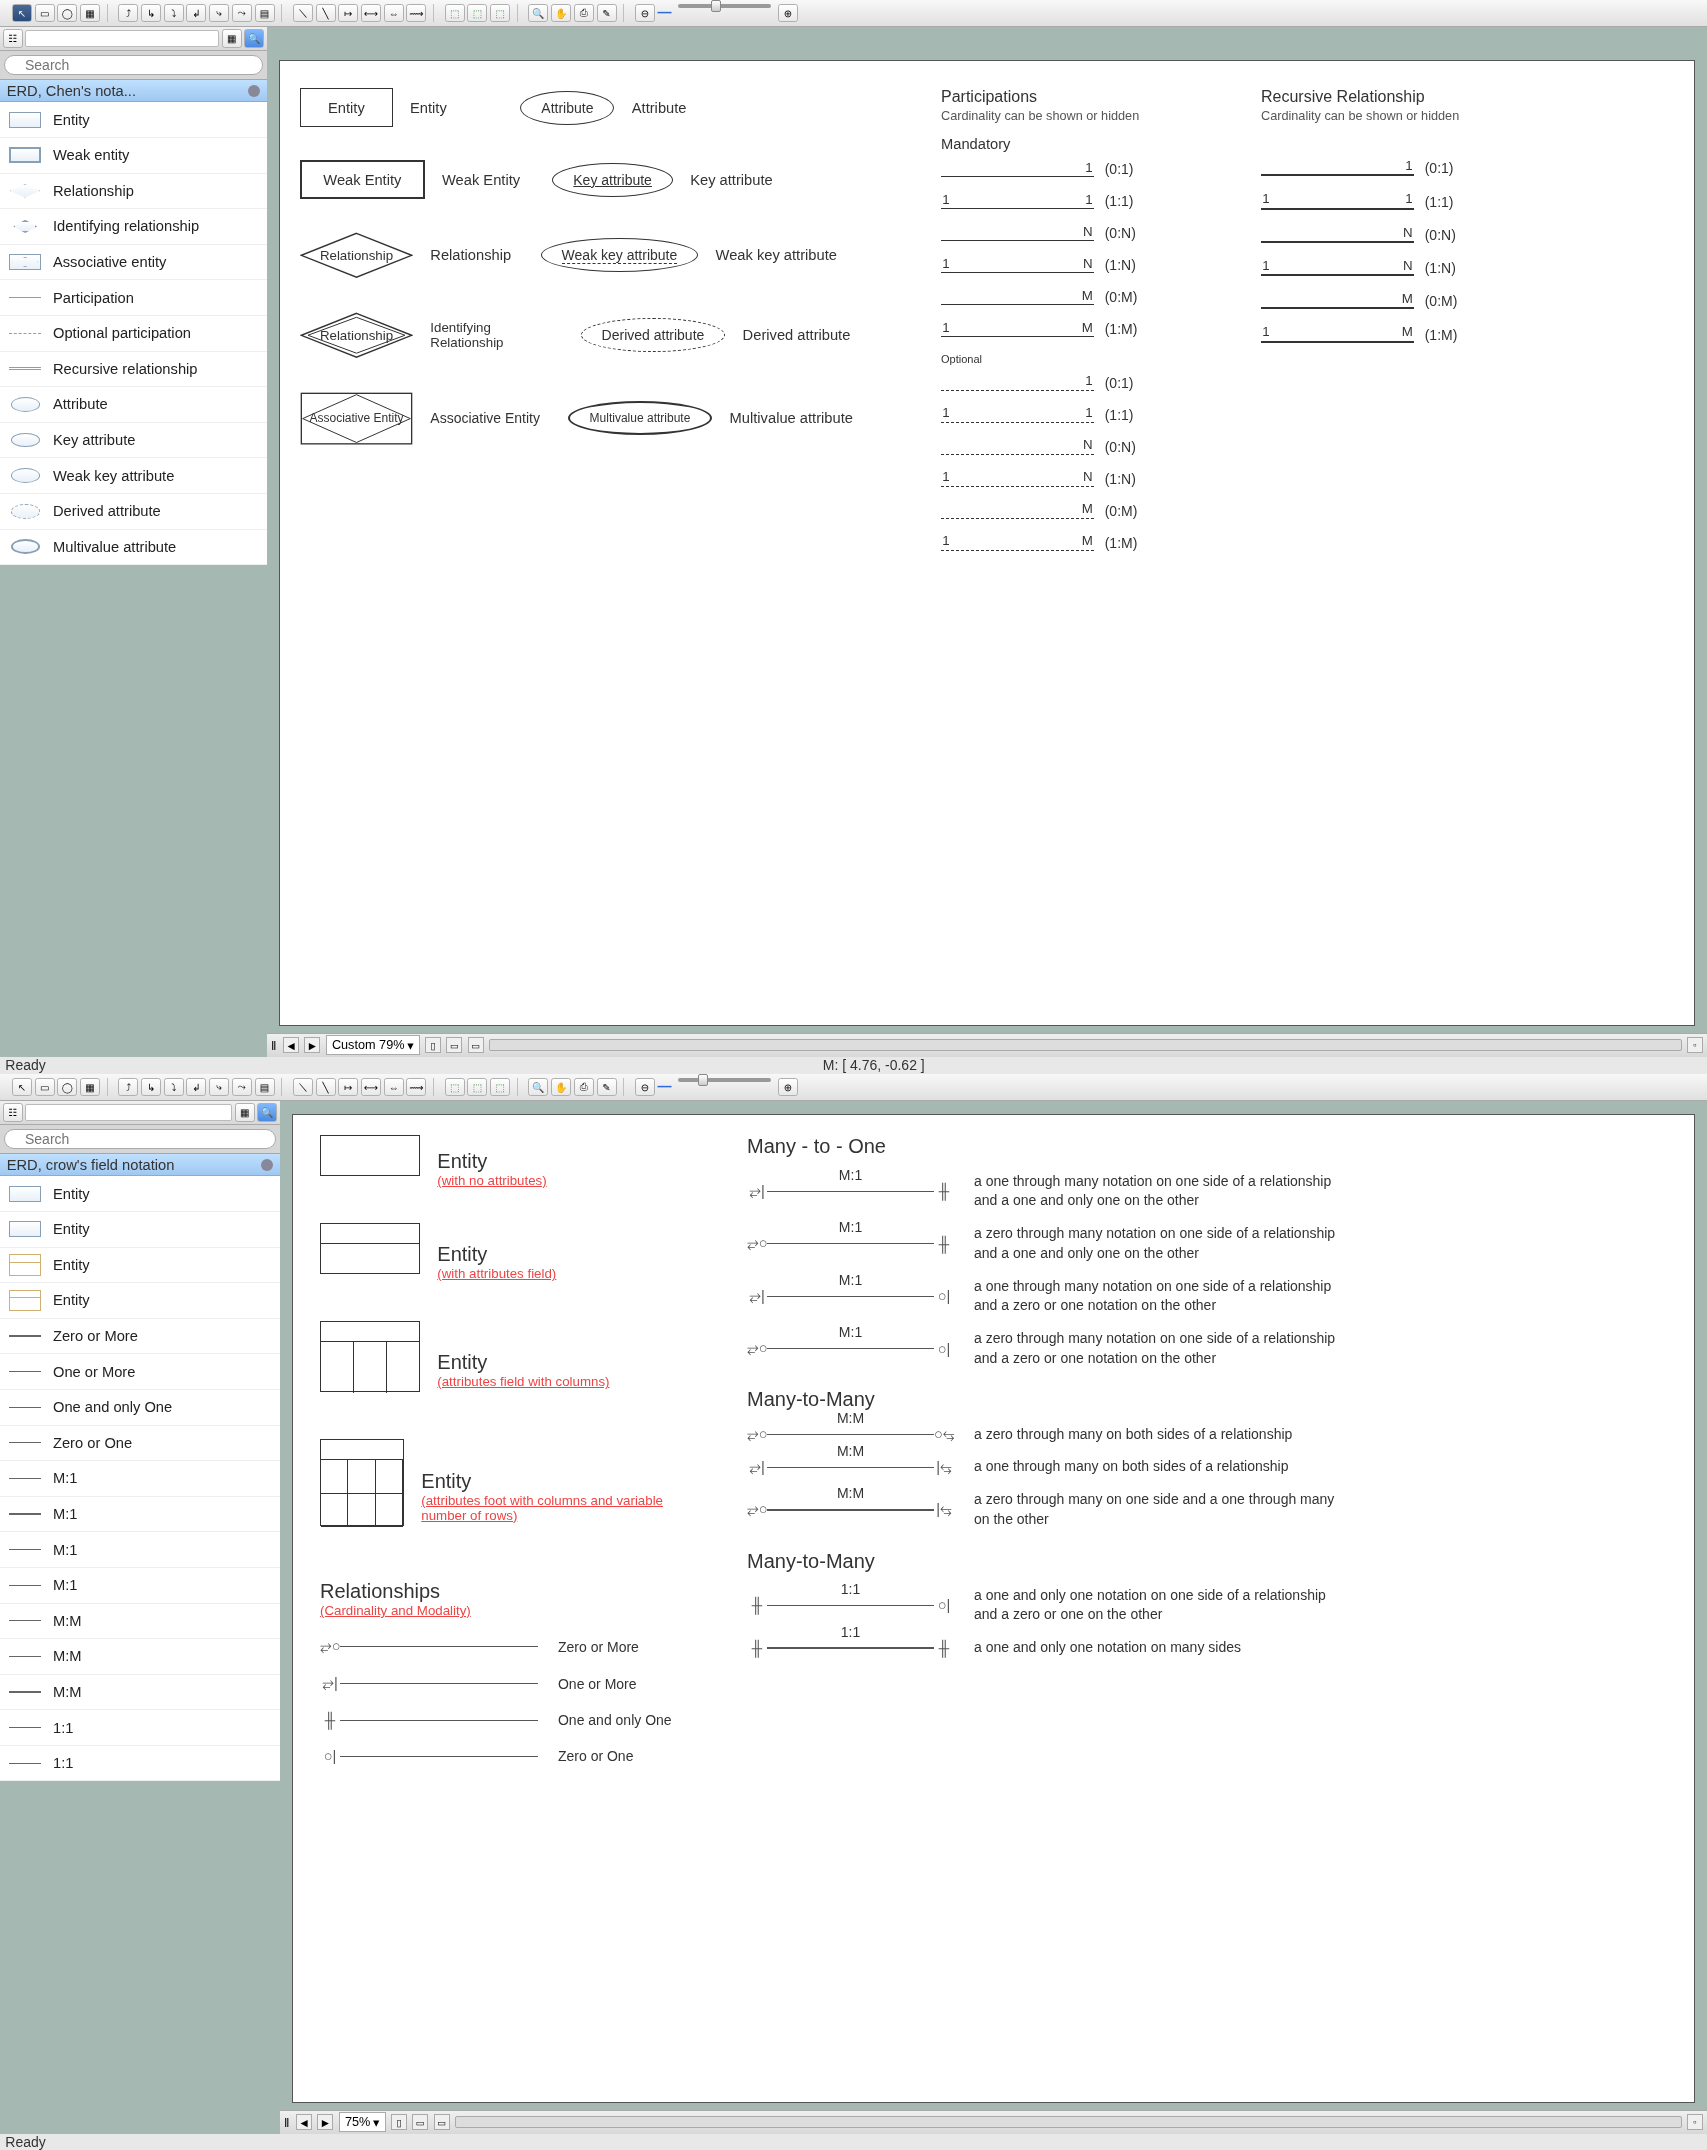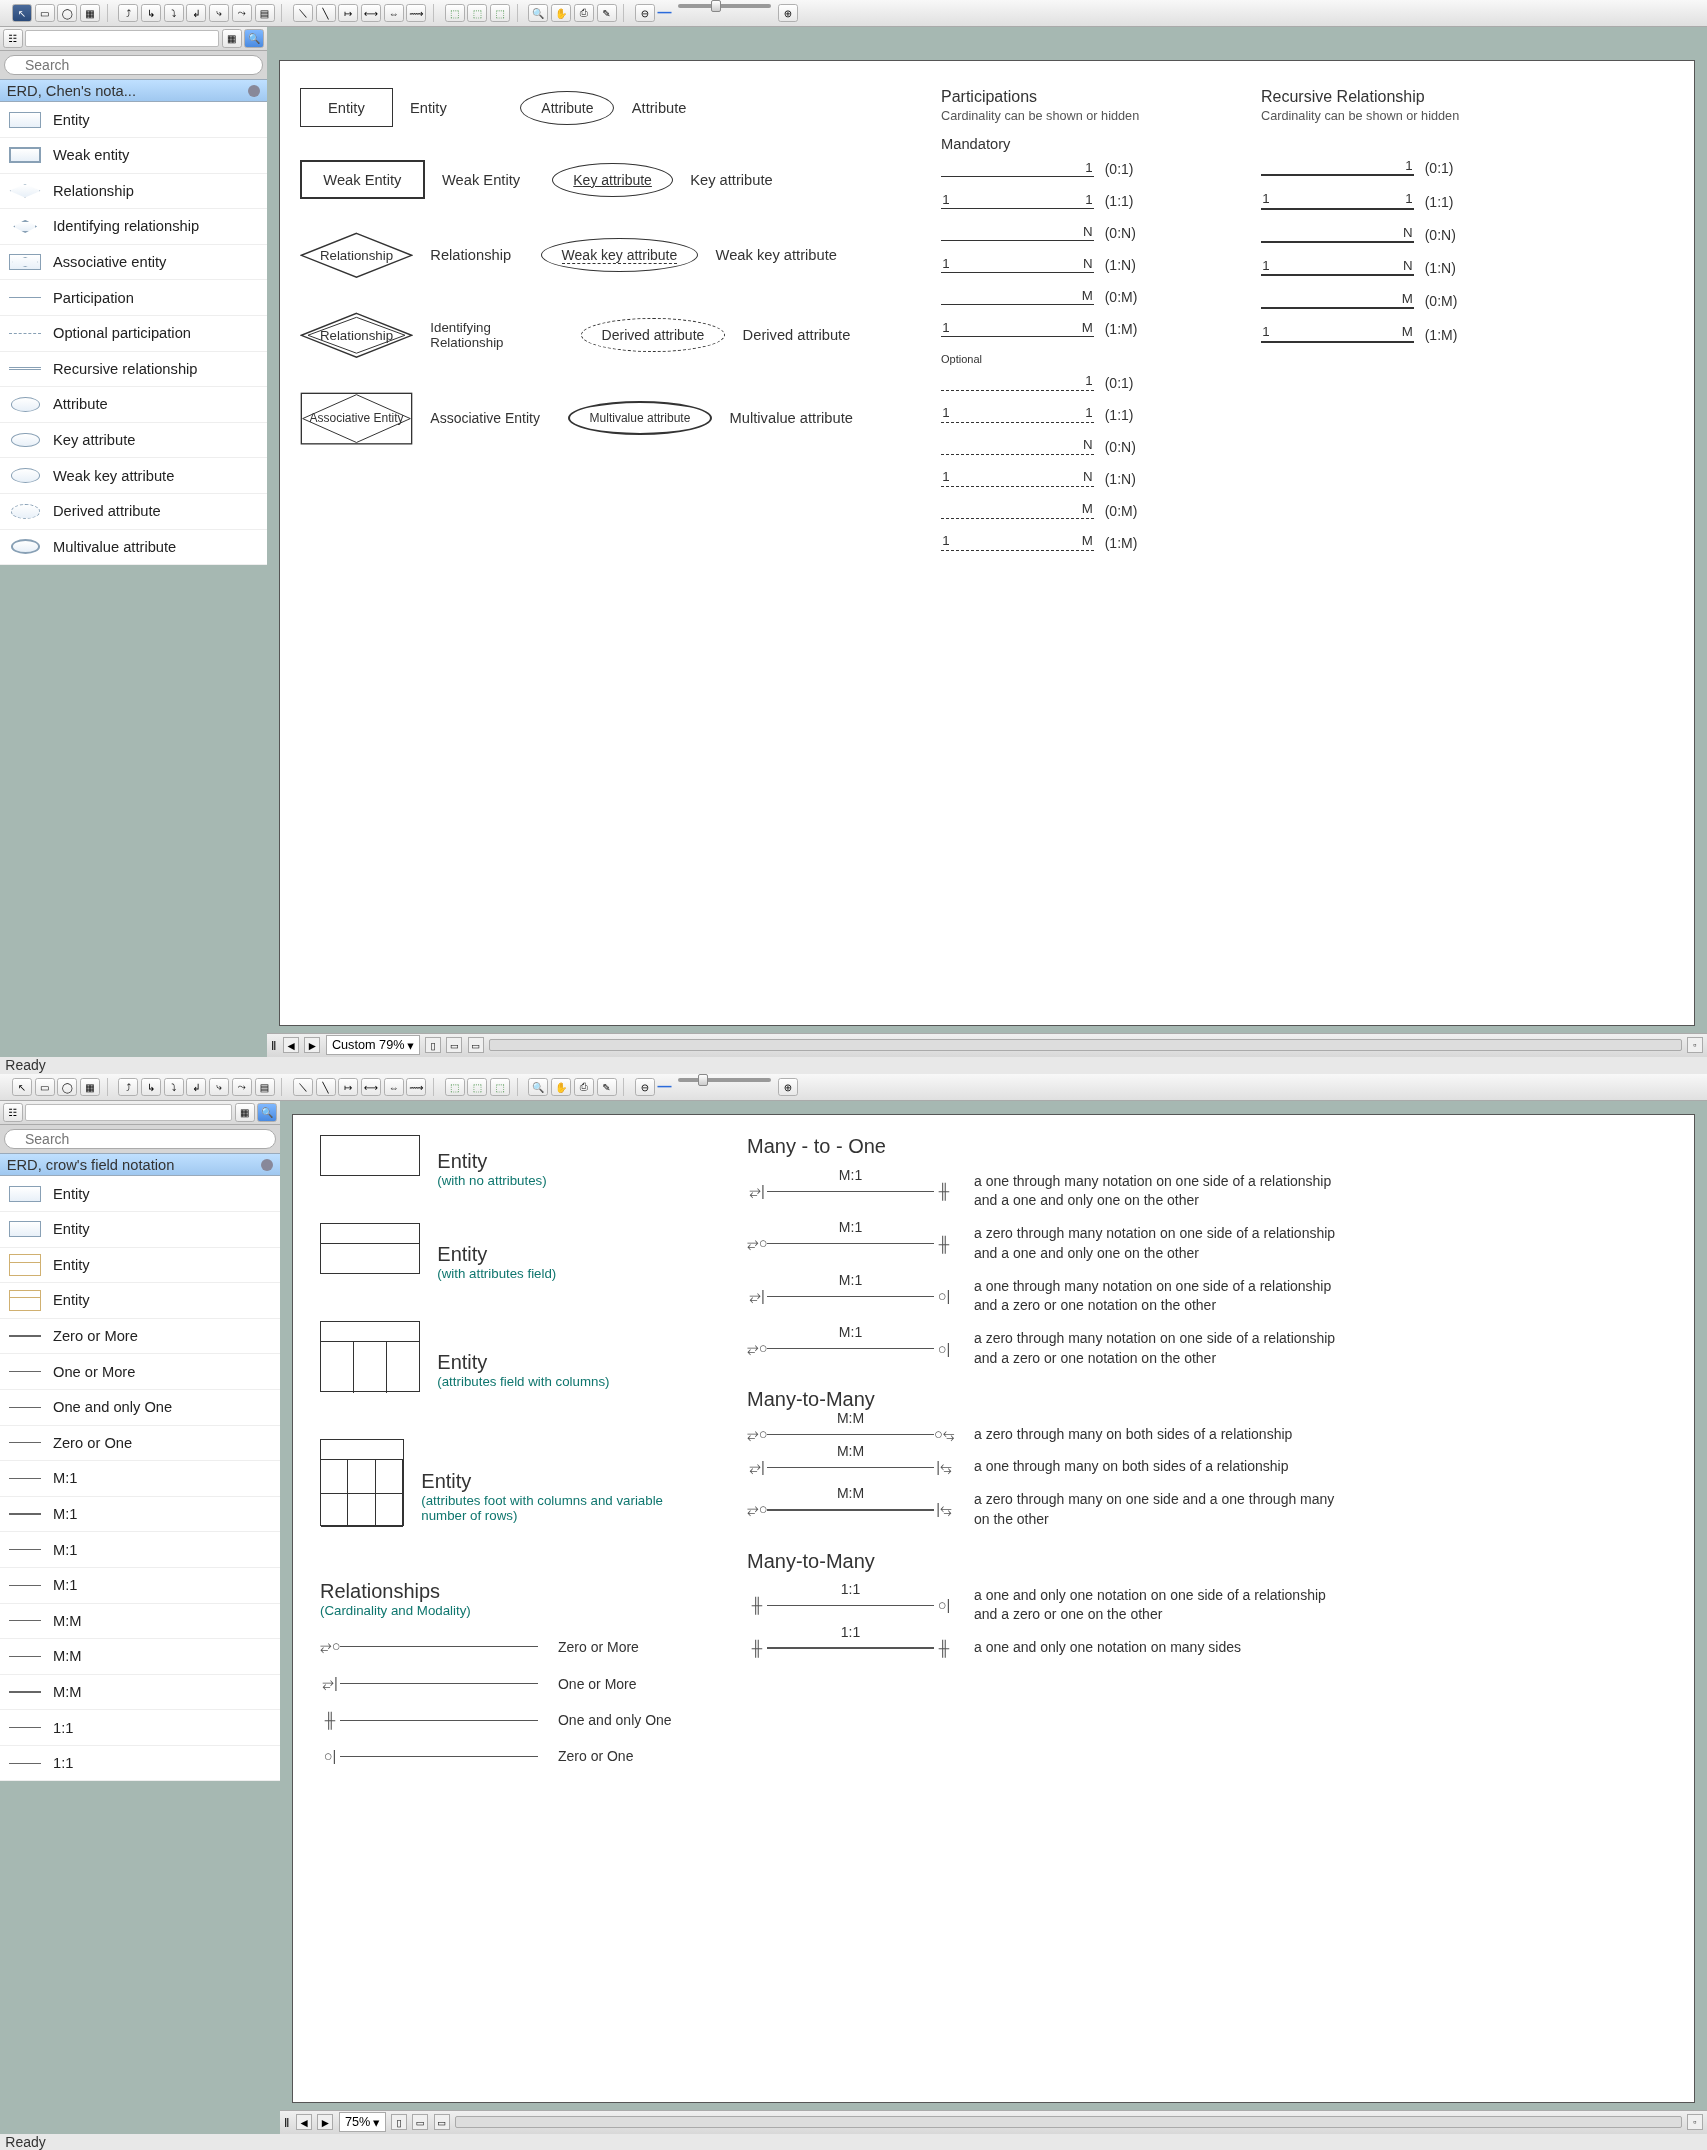--- a/index.html
+++ b/index.html
@@ -74,21 +74,21 @@
 .eb3 .hdr { height: 20px; border-bottom: 1.3px solid #333; }
 .eb3 .cols { height: 51px; display: flex; }
 .eb3 .cols div { flex: 1; border-right: 0.7px solid #333; }
 .eb3 .cols div:last-child { border-right: none; }
 .eb4 { width: 100px; height: 87px; }
 .eb4 .hdr { height: 20px; border-bottom: 1.3px solid #333; }
 .eb4 .grid { display: grid; grid-template-columns: 1fr 1fr 1fr; height: 67px; }
 .eb4 .grid div { border-right: 0.7px solid #333; border-bottom: 0.7px solid #333; }
 .ent-desc { margin-left: 17.3px; }
 .ent-title { font-size: 20px; }
-.ent-sub { font-size: 13.3px; color: #0f766e; }
+.ent-sub { font-size: 13.3px; color: #ef4444; text-decoration: underline; }
 .rel-label { font-size: 14px; width: 173px; }
 .crow-row { display: flex; align-items: center; margin-bottom: 13.3px; gap: 20px; }
 .crow-line { width: 207px; display: flex; align-items: center; position: relative; }
 .cl-bar { flex: 1; height: 1.3px; background: #555; }
 .cl-txt { position: absolute; left: 50%; transform: translateX(-50%); top: -16px; font-size: 14px; }
 .crow-desc { font-size: 14px; color: #333; width: 373px; line-height: 1.4; }
 .sym { font-size: 14.7px; width: 20px; text-align: center; color: #555; }
 .u { text-decoration: underline; }
 .columns-top { display: flex; gap: 27px; }
 </style>
@@ -453,20 +453,21 @@
         <div class="sm-btn">▭</div>
         <div class="sm-btn">▭</div>
         <div class="scrollbar-h"></div>
         <div class="sm-btn">▫</div>
       </div>
     </div>
   </div>
 
   <div class="status-bar">
     <span>Ready</span>
+    <span class="status-center">M: [  4.76, -0.62  ]</span>
   </div>
 </div>
 
 <div class="window window2">
   <div class="toolbar">
     <div class="tb-group">
       <div class="tb-btn">↖</div>
       <div class="tb-btn">▭</div>
       <div class="tb-btn">◯</div>
       <div class="tb-btn">▦</div>

